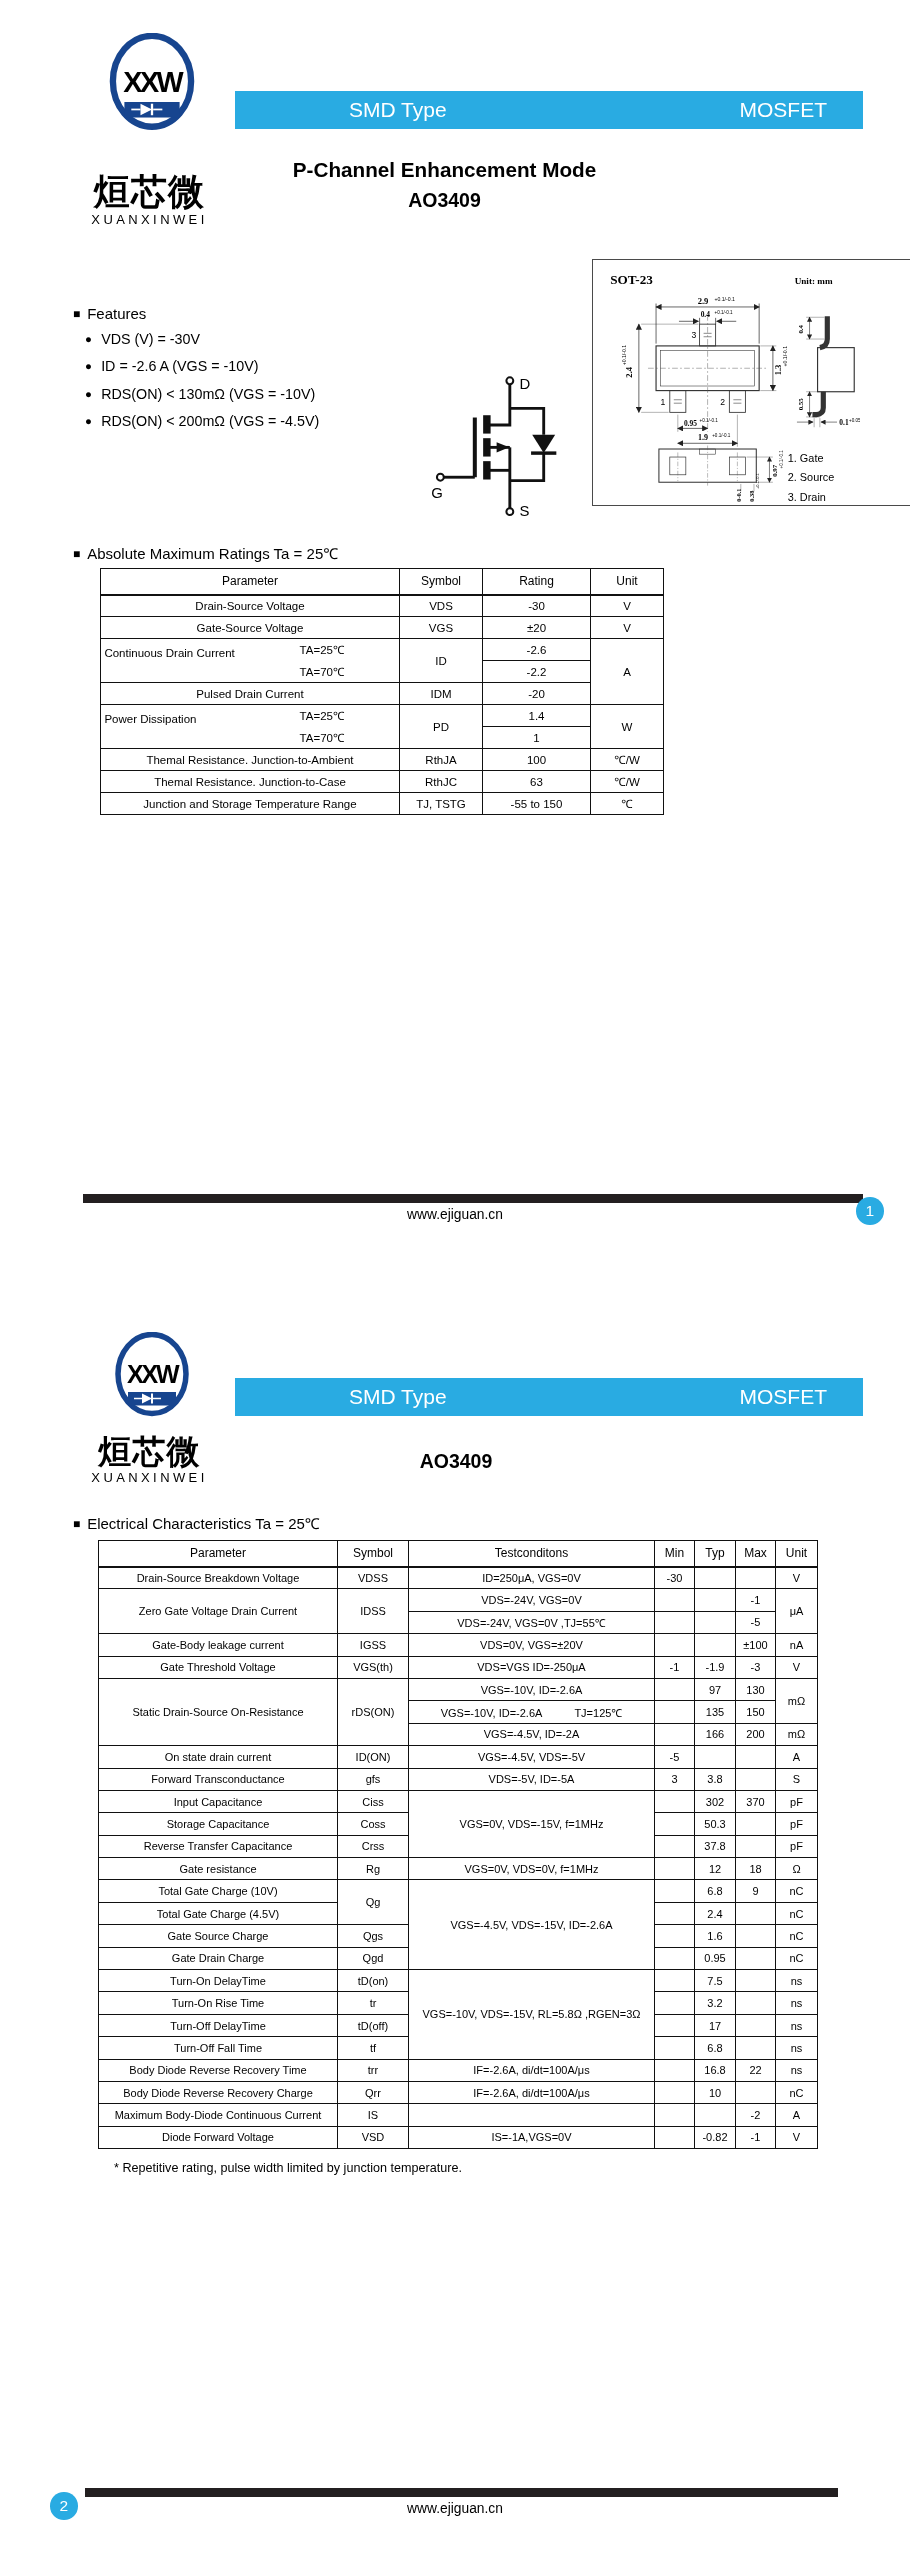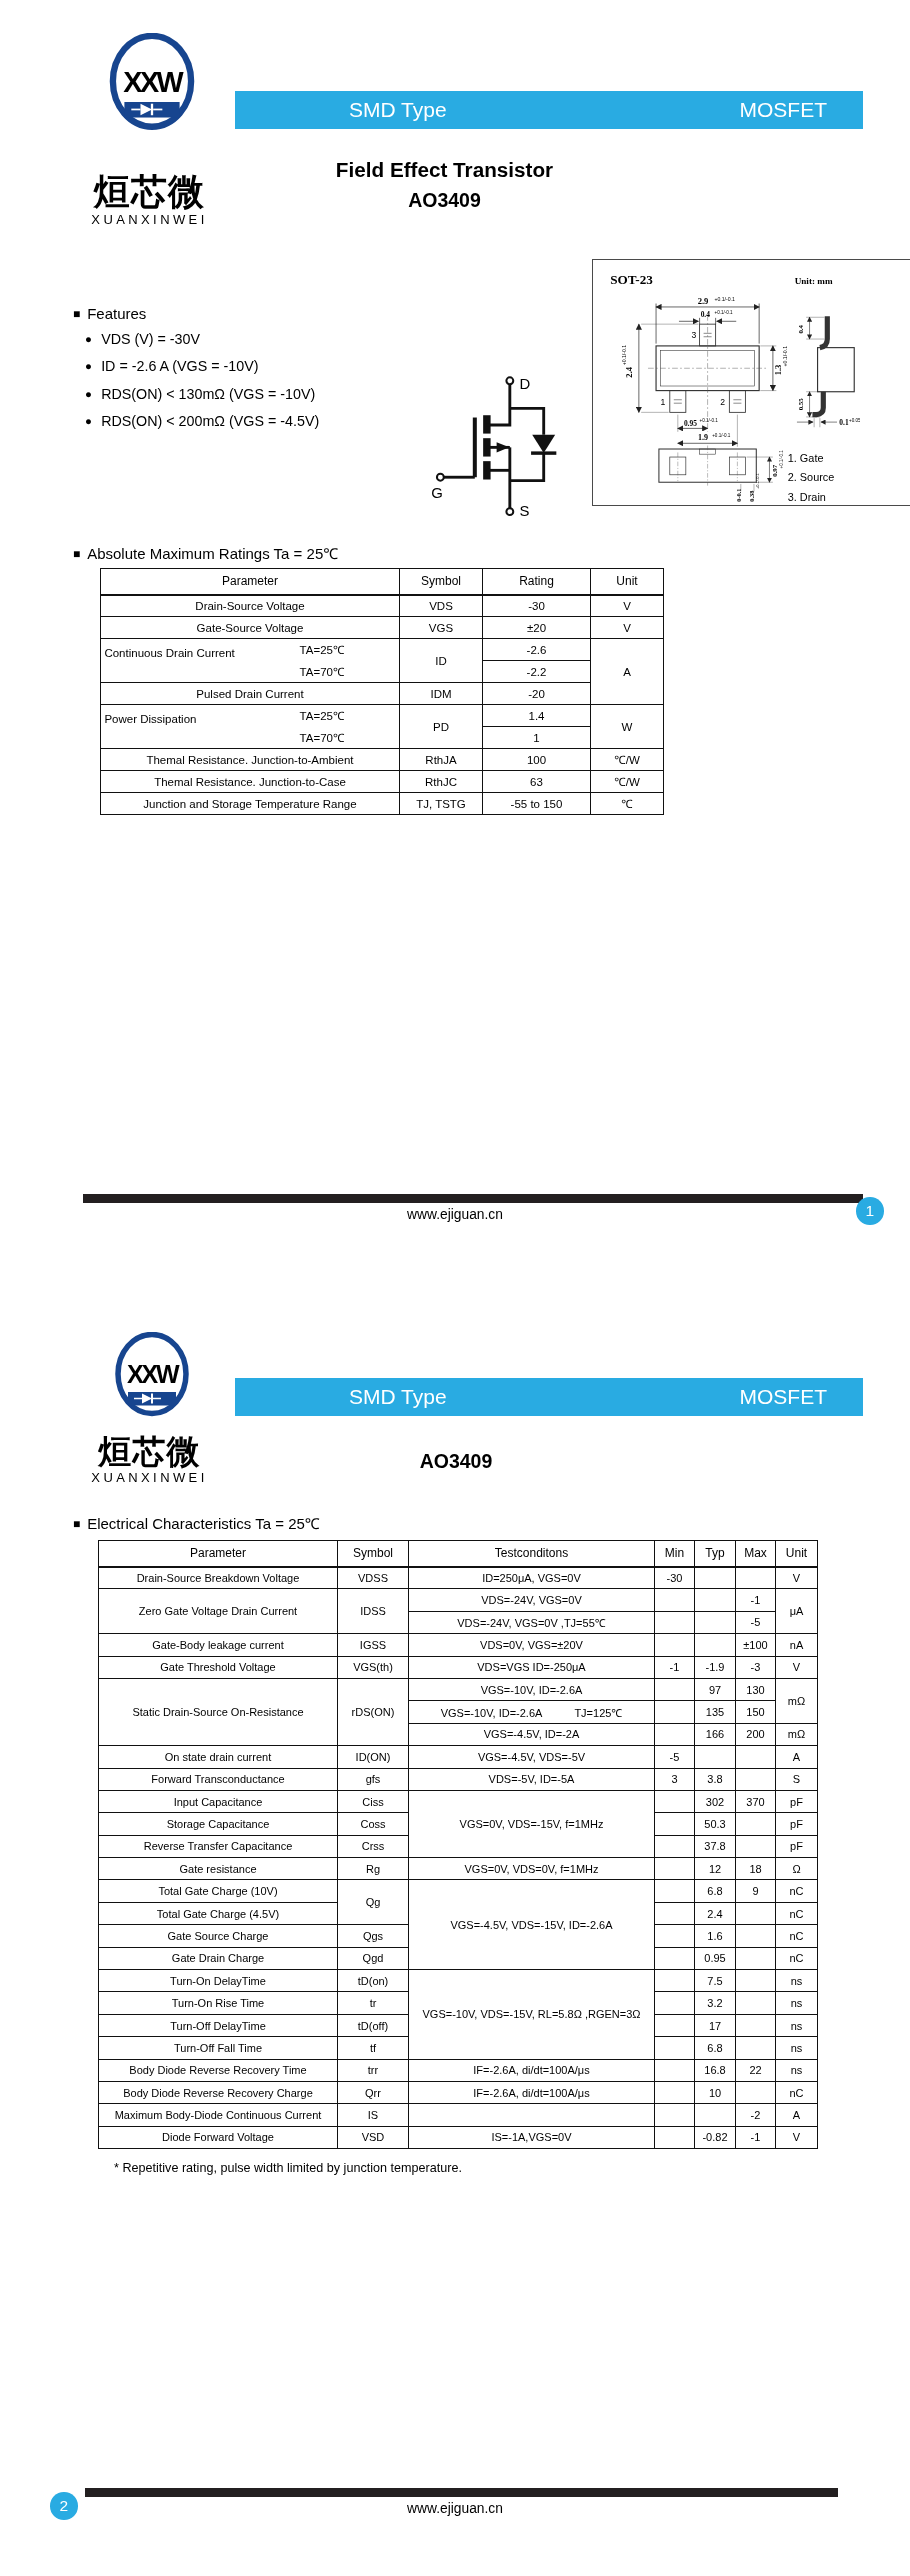--- a/index.html
+++ b/index.html
@@ -61,21 +61,21 @@
 </svg>
 <div class="cnname" style="left:69px;top:168px;width:161px">烜芯微</div>
 <div class="enname" style="left:69px;top:212px;width:161px">XUANXINWEI</div>
 
 <div class="banner" style="left:235px;top:91px">
   <span>SMD Type</span>
   <span>MOSFET</span>
 </div>
 
 <div class="titleblock" style="top:155px">
-  <div>Field Effect Transistor</div>
+  <div>P-Channel Enhancement Mode</div>
   <div class="partline">AO3409</div>
 </div>
 
 <div class="sect" style="left:73px;top:305px">
   <span class="sq">■</span><span>Features</span>
 </div>
 <div class="features">
   <div class="li">
       <span class="dot">●</span>
       <span>VDS (V) = -30V</span>

